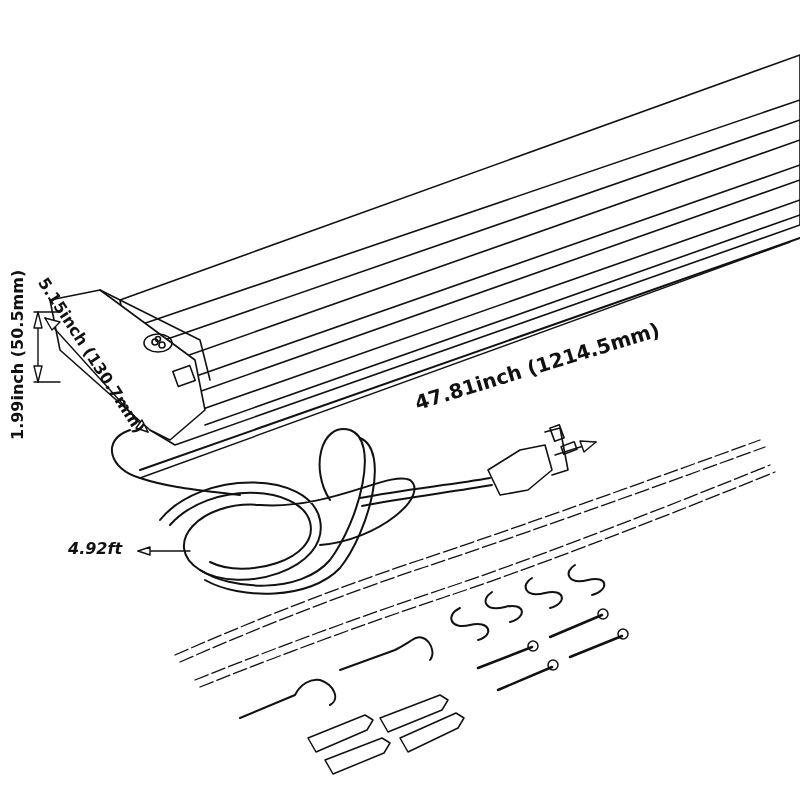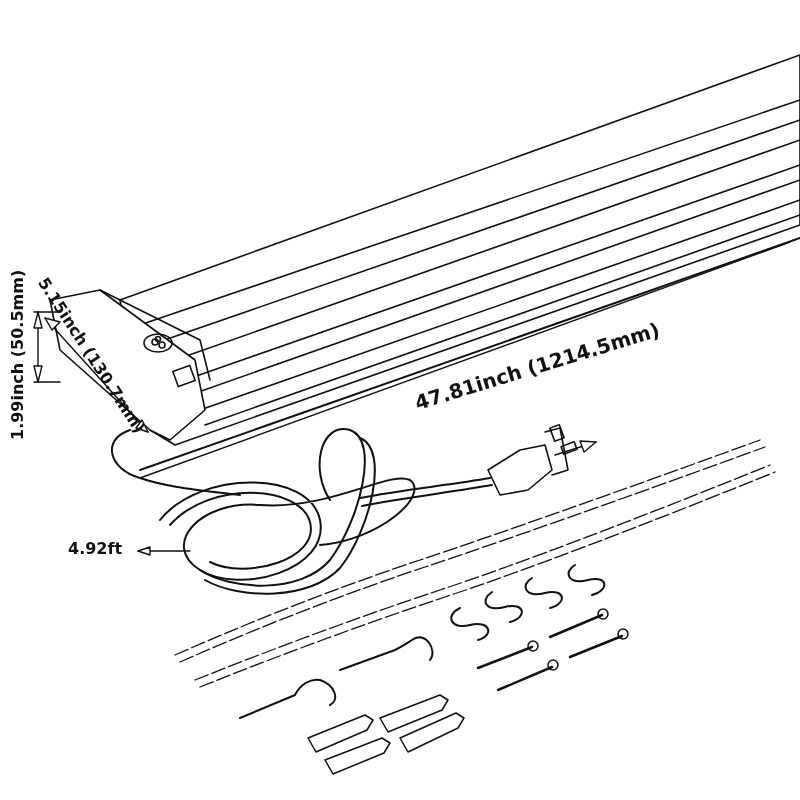--- a/index.html
+++ b/index.html
@@ -3,21 +3,21 @@
 <meta charset="utf-8">
 <style>
   html,body{margin:0;padding:0;background:#fff;}
   #stage{position:relative;width:800px;height:800px;overflow:hidden;background:#fff;
     font-family:"DejaVu Sans","Liberation Sans",sans-serif;color:#111;}
   svg{position:absolute;left:0;top:0;}
   .label{position:absolute;font-weight:bold;white-space:nowrap;color:#111;transform-origin:left top;}
   #lbl-length{left:412px;top:392px;font-size:20px;transform:rotate(-17deg);}
   #lbl-width{left:50px;top:274px;font-size:16px;transform:rotate(57deg);}
   #lbl-height{left:8px;top:440px;font-size:16px;transform:rotate(-90deg);}
-  #lbl-cord{left:68px;top:539px;font-size:16px;}
+  #lbl-cord{left:68px;top:539px;font-size:16px;font-style:italic;}
 </style>
 </head>
 <body>
 
 <div id="stage">
 <svg width="800" height="800" viewBox="0 0 800 800">
   <g fill="none" stroke="#111" stroke-width="1.6" stroke-linejoin="round" stroke-linecap="round">
 
     <g>
       <polygon points="120,300 800,55 800,225 175,445 150,430 125,330" fill="#fff"></polygon>

